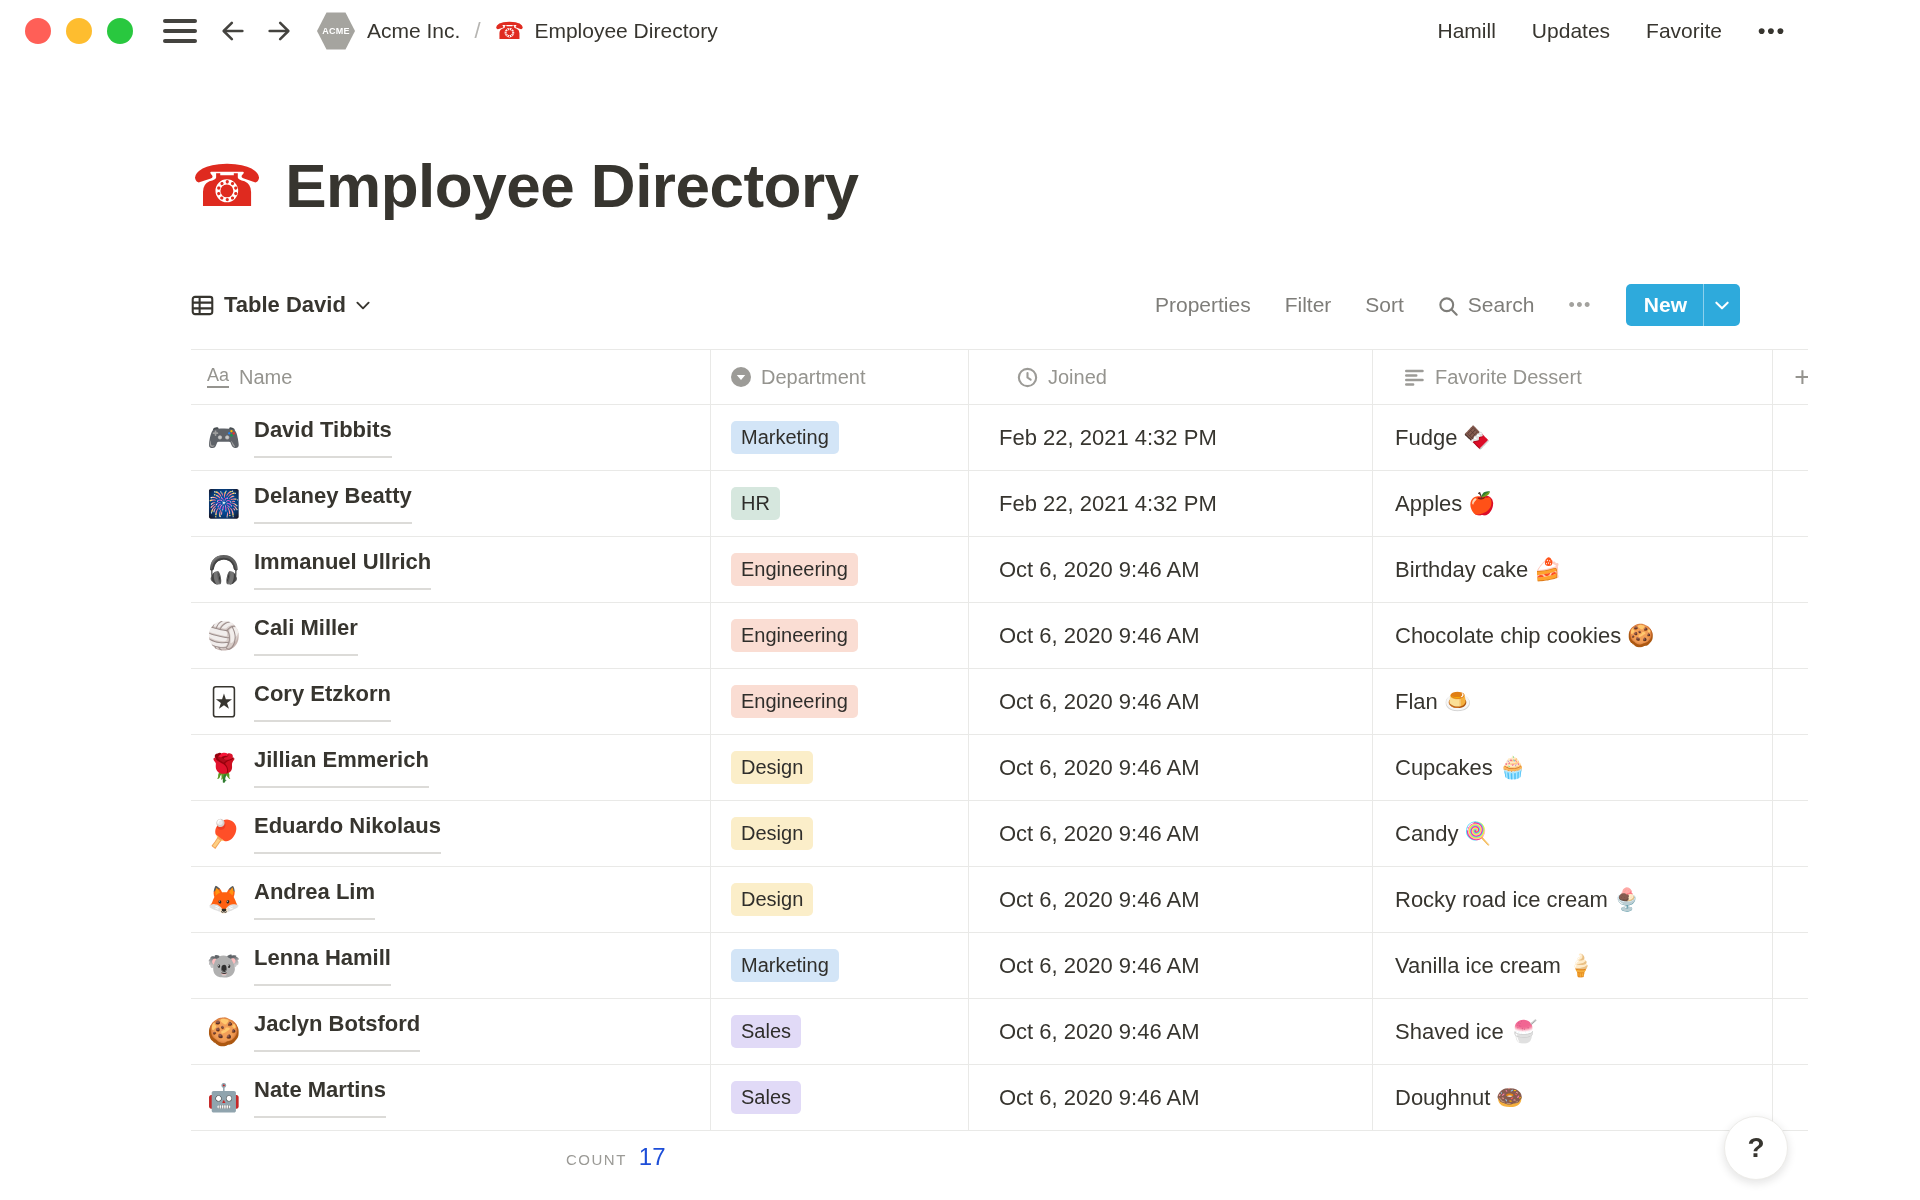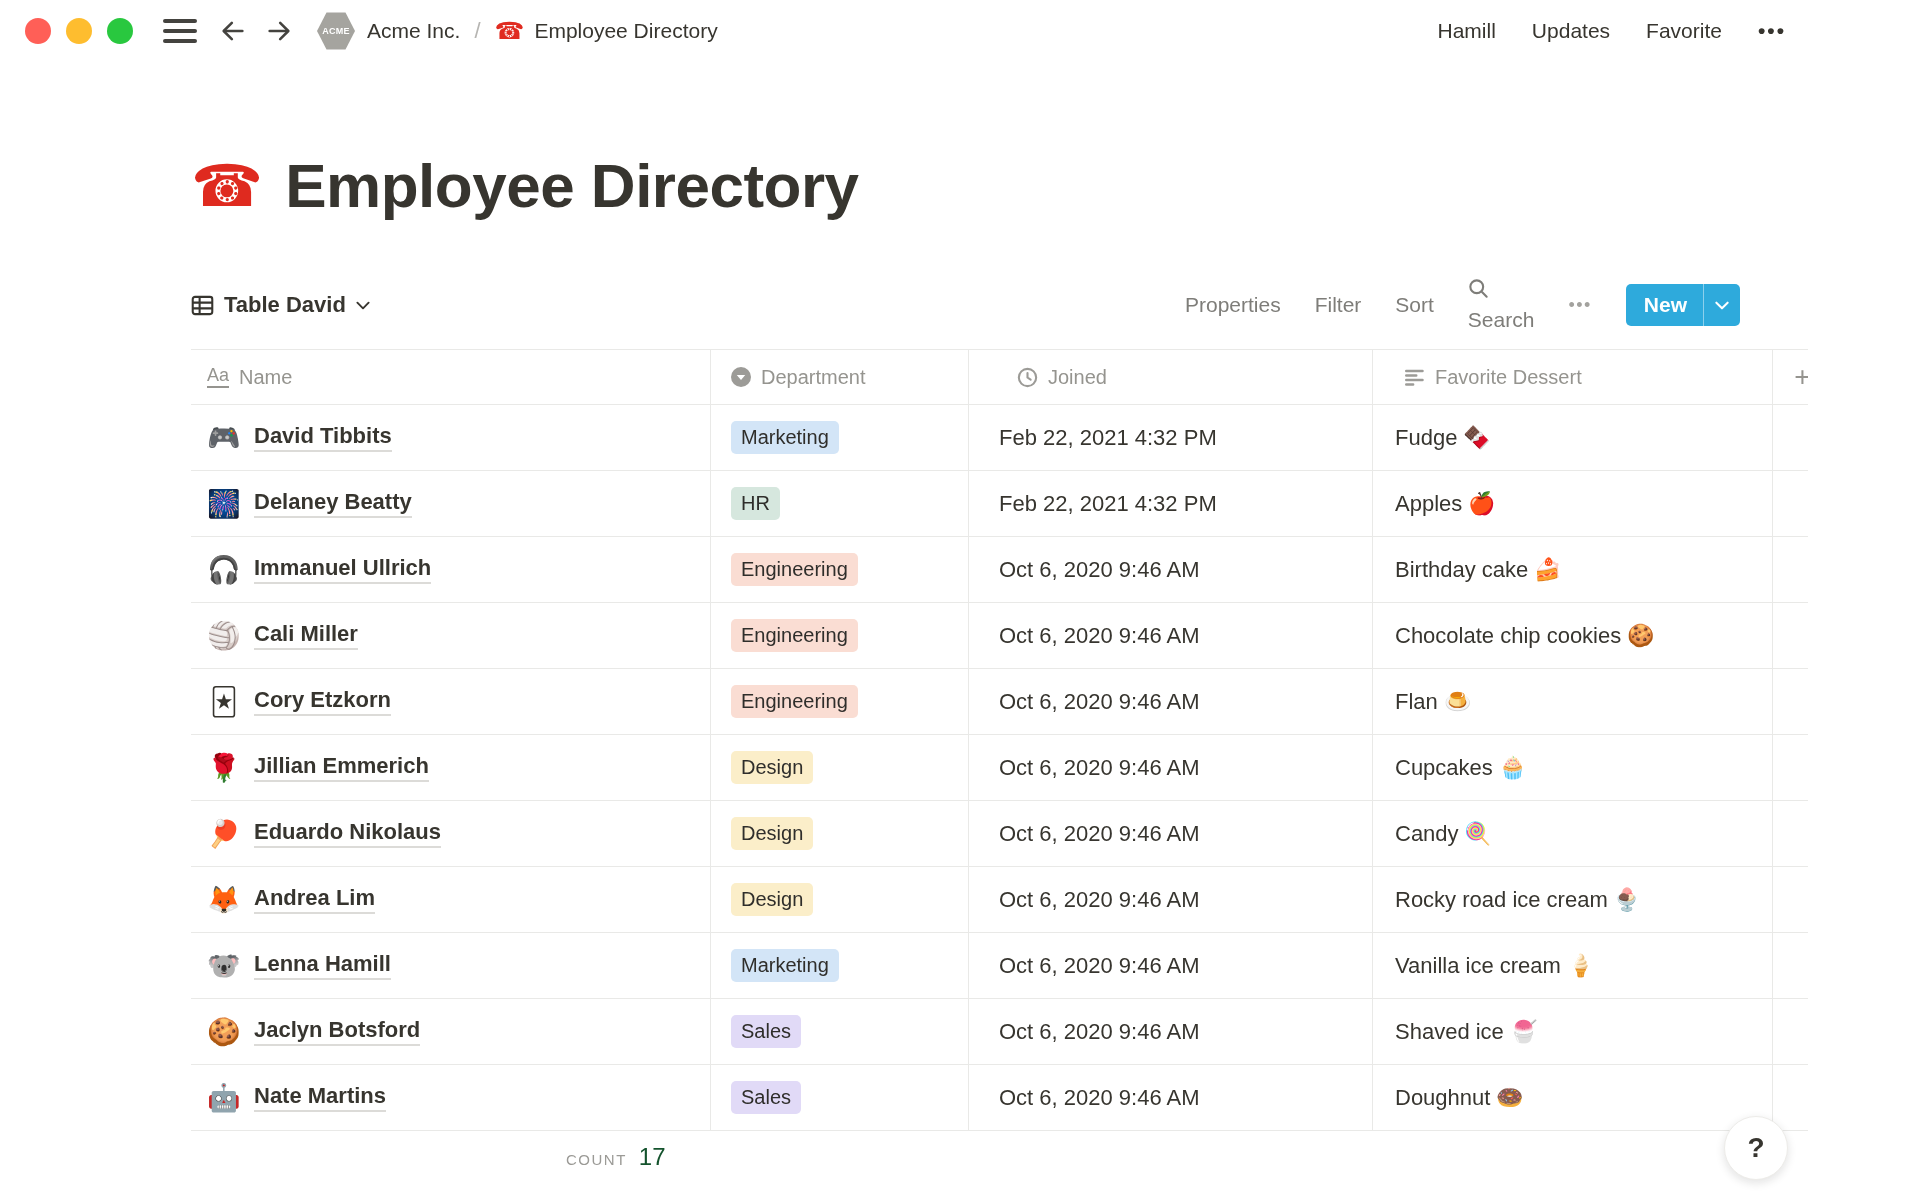--- a/index.html
+++ b/index.html
@@ -35,21 +35,21 @@
   .pt-text { font-size:62px; font-weight:700; letter-spacing:-.5px; }
 
   
   .toolbar { position:absolute; top:282px; left:191px; width:1641px; height:46px;
     display:flex; align-items:center; }
   .tv { display:flex; align-items:center; gap:10px; cursor:pointer; }
   .tv-label { font-size:22px; font-weight:600; }
   .toolbar-right { margin-left:auto; margin-right:92px; display:flex; align-items:center;
     gap:34px; color:#7E7D79; font-size:21px; }
   .toolbar-right .titem { cursor:pointer; }
-  .search { display:flex; align-items:flex-start; gap:9px;flex-direction:column; }
+  .search { display:flex; align-items:flex-end; gap:9px; }
   .tr-more { letter-spacing:1.5px; font-size:18px; color:#A3A29E; }
   .new-btn { display:flex; align-items:stretch; background:#2EAADC; border-radius:5px;
     color:#fff; overflow:hidden; height:42px; cursor:pointer; }
   .new-main { display:flex; align-items:center; padding:0 16px 0 18px; font-size:21px; font-weight:600; }
   .new-split { width:1px; background:rgba(255,255,255,.45); }
   .new-caret { display:flex; align-items:center; padding:0 11px; }
 
   
   .table { position:absolute; top:349px; left:191px; width:1641px; }
   .thead, .tr { display:grid; grid-template-columns:519px 258px 404px 400px 60px; }
@@ -57,32 +57,32 @@
   .th { display:flex; align-items:center; gap:10px; color:#95948F; font-size:20px;
     padding-left:16px; cursor:pointer; }
   .th:not(:first-child), .td:not(:first-child) { border-left:1px solid #E9E9E7; }
   .th-dept{padding-left:20px}.th-joined{padding-left:48px}.th-dessert{padding-left:32px}
   .th-add{justify-content:center; padding-left:0; font-size:28px; font-weight:300; color:#95948F;}
   .aa-icon { font-size:18px; border-bottom:2px solid #95948F; line-height:1.05; padding-bottom:1px; }
   .tr { height:66px; border-bottom:1px solid #E9E9E7; cursor:pointer; }
   .td { display:flex; align-items:center; padding-left:16px; font-size:22px; color:#37352F; }
   .td-name { gap:13px; }
   .avatar { font-size:27px; width:34px; text-align:center; }
-  .nm { font-weight:600; border-bottom:2px solid #DCDBD8; padding-bottom:1px; }
+  .nm { font-weight:600; border-bottom:2px solid #DCDBD8; padding-bottom:13px; }
   .td-dept{padding-left:20px}
   .tag { font-size:20px; line-height:1; padding:6px 10px 7px; border-radius:5px; color:#2F2E2B; }
   .td-joined{padding-left:30px}
   .td-dessert{padding-left:22px}
 
   
   .count-row { position:absolute; top:1131px; left:191px; width:1641px; height:52px;
     display:flex; align-items:center; }
   .count-wrap { margin-left:375px; display:flex; align-items:baseline; gap:12px; cursor:pointer; }
   .count-label { font-size:15px; letter-spacing:1.5px; color:#9B9A96; }
-  .count-value { font-size:24px; color:#14532d; }
+  .count-value { font-size:24px; color:#1d4ed8; }
   .help-btn { position:absolute; right:20px; bottom:20px; width:64px; height:64px; border-radius:50%;
     background:#fff; border:1px solid #EDECE9; box-shadow:0 3px 10px rgba(15,15,15,.12);
     display:flex; align-items:center; justify-content:center; font-size:28px; font-weight:700; cursor:pointer; }
 </style>
 </head>
 <body>
 
 <div class="window">
 
   <div class="topbar">

